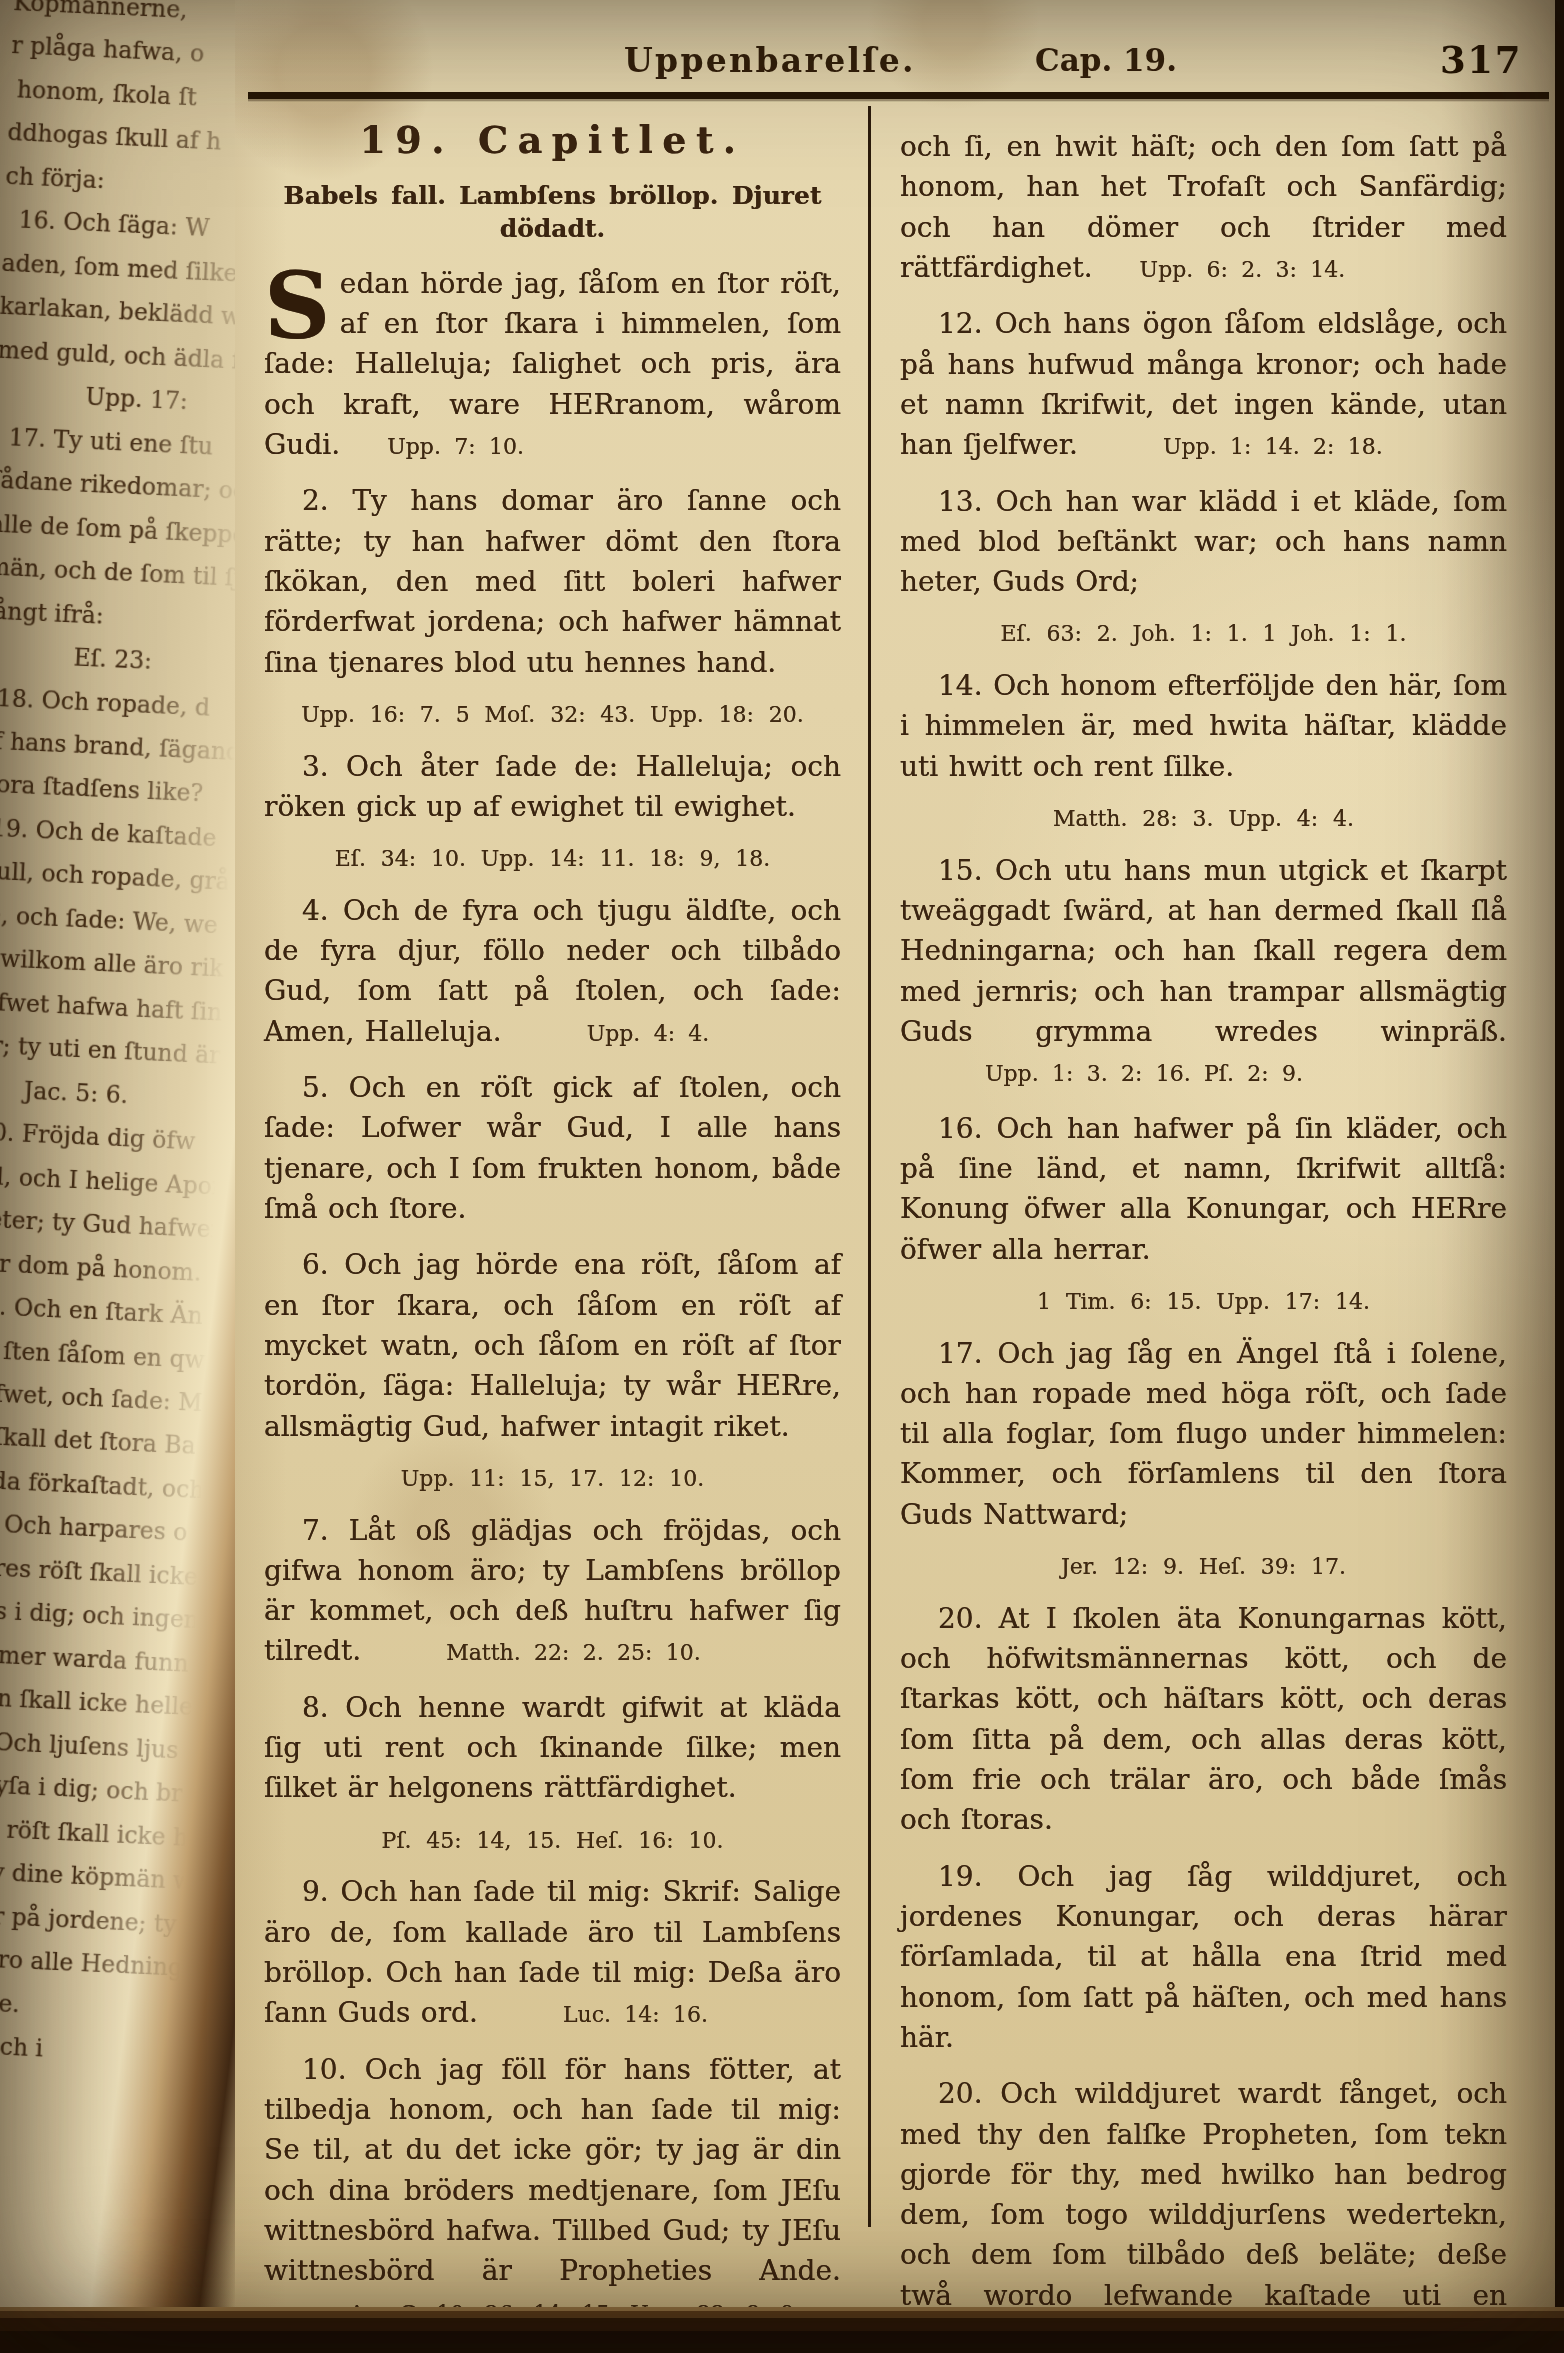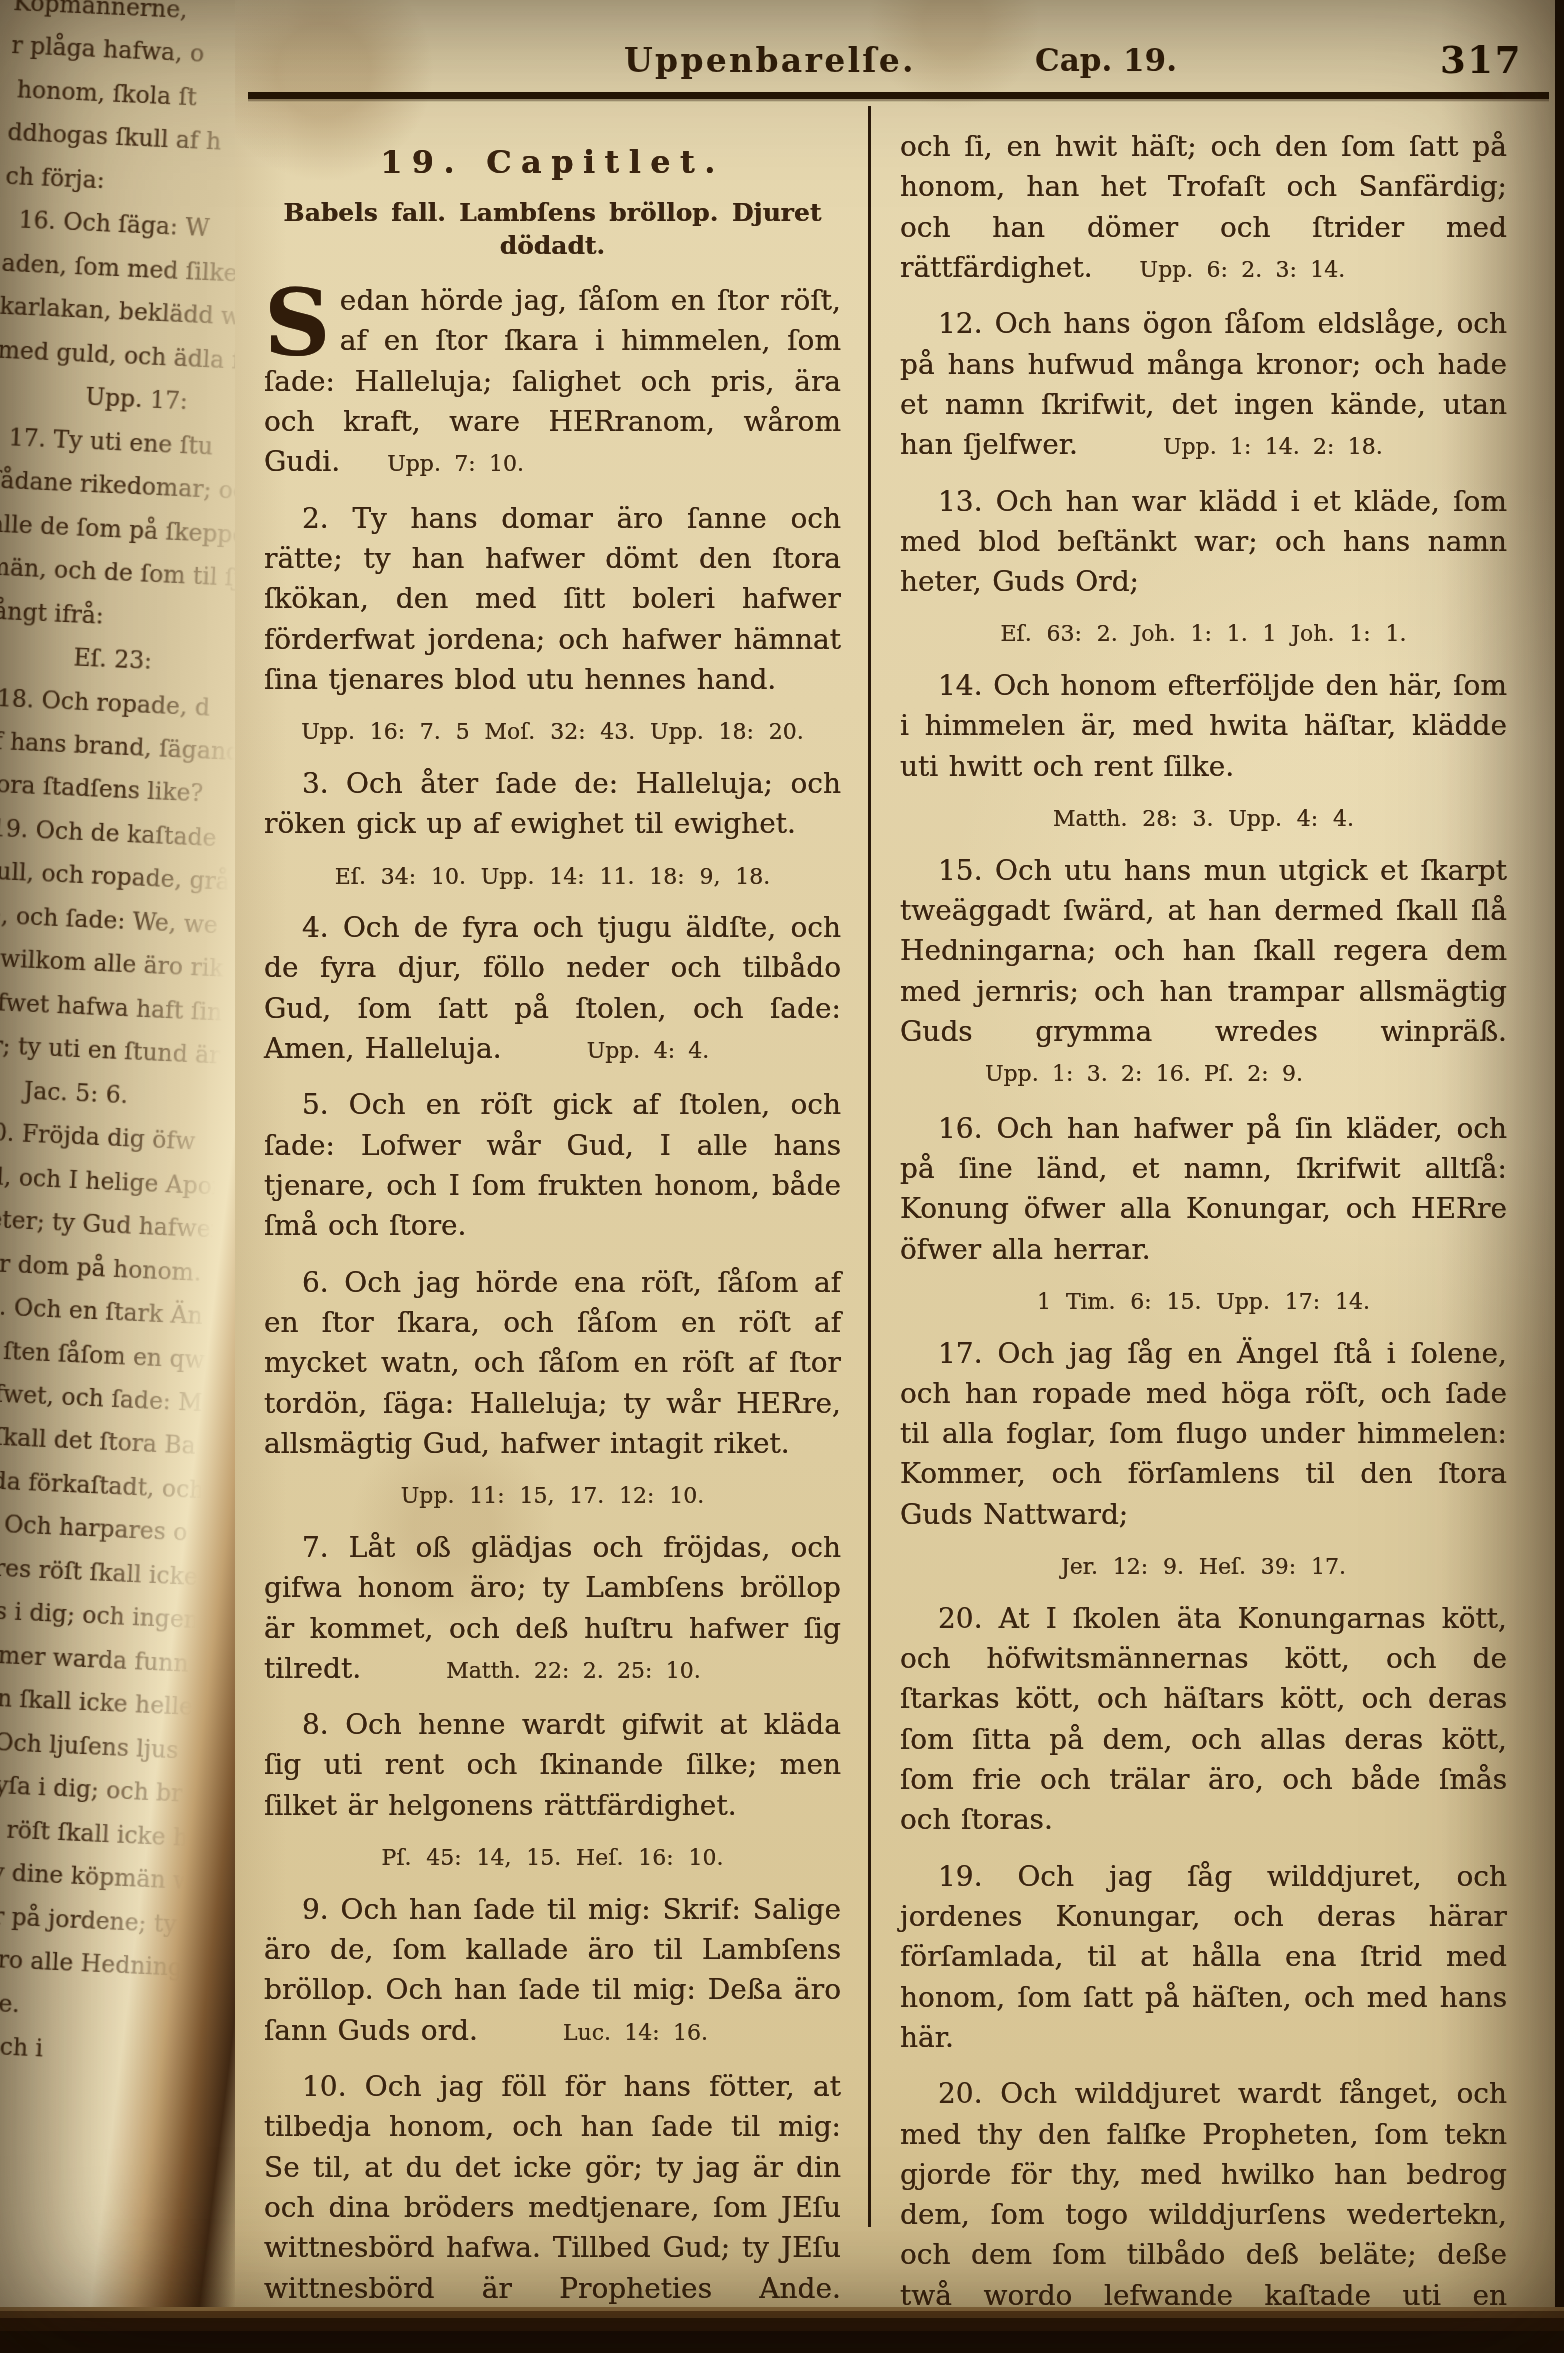--- a/index.html
+++ b/index.html
@@ -25,22 +25,22 @@
                letter-spacing:1.6px;color:#241504;}
   .header-rule{position:absolute;top:92px;left:125px;right:6.3px;height:7px;background:#241505;
                box-shadow:0 2.3px 0 rgba(36,21,5,.35);}
 
   .col{position:absolute;top:111px;font-size:28px;line-height:1.44;word-spacing:1.6px;
        text-align:justify;color:#3a2410;text-shadow:0 0 0.5px rgba(58,36,16,.85);}
   .col-left{left:125px;width:609px;}
   .col-right{left:761px;width:639px;}
   .col-divider{position:absolute;top:106px;left:745px;width:3.1px;height:2121px;background:#2b1b0c;}
 
-  .chapheading{text-align:center;font-size:32px;font-weight:bold;letter-spacing:9.4px;
-               margin:28px 0 11px;text-indent:0;}
+  .chapheading{text-align:center;font-size:38px;font-weight:bold;letter-spacing:9.4px;
+               margin:2px 0 11px;text-indent:0;}
   .summary{text-align:center;font-size:25px;font-weight:bold;line-height:1.32;
            margin:0 0 19px;text-indent:0;word-spacing:4.7px;}
   p.verse{margin:16px;text-indent:38px;}
   p.verse.nd{text-indent:0;}
   .initial{float:left;font-size:92px;line-height:.76;padding:7.8px 9.4px 0 0;font-weight:bold;
            color:#301c0a;}
   .refline{text-align:center;font-size:22px;word-spacing:7.8px;margin:2.3px 0 6.3px;text-indent:0;
            color:#3f2912;}
   .ref-inline{display:inline-block;font-size:22px;word-spacing:6.3px;padding-left:47px;
               color:#3f2912;}

